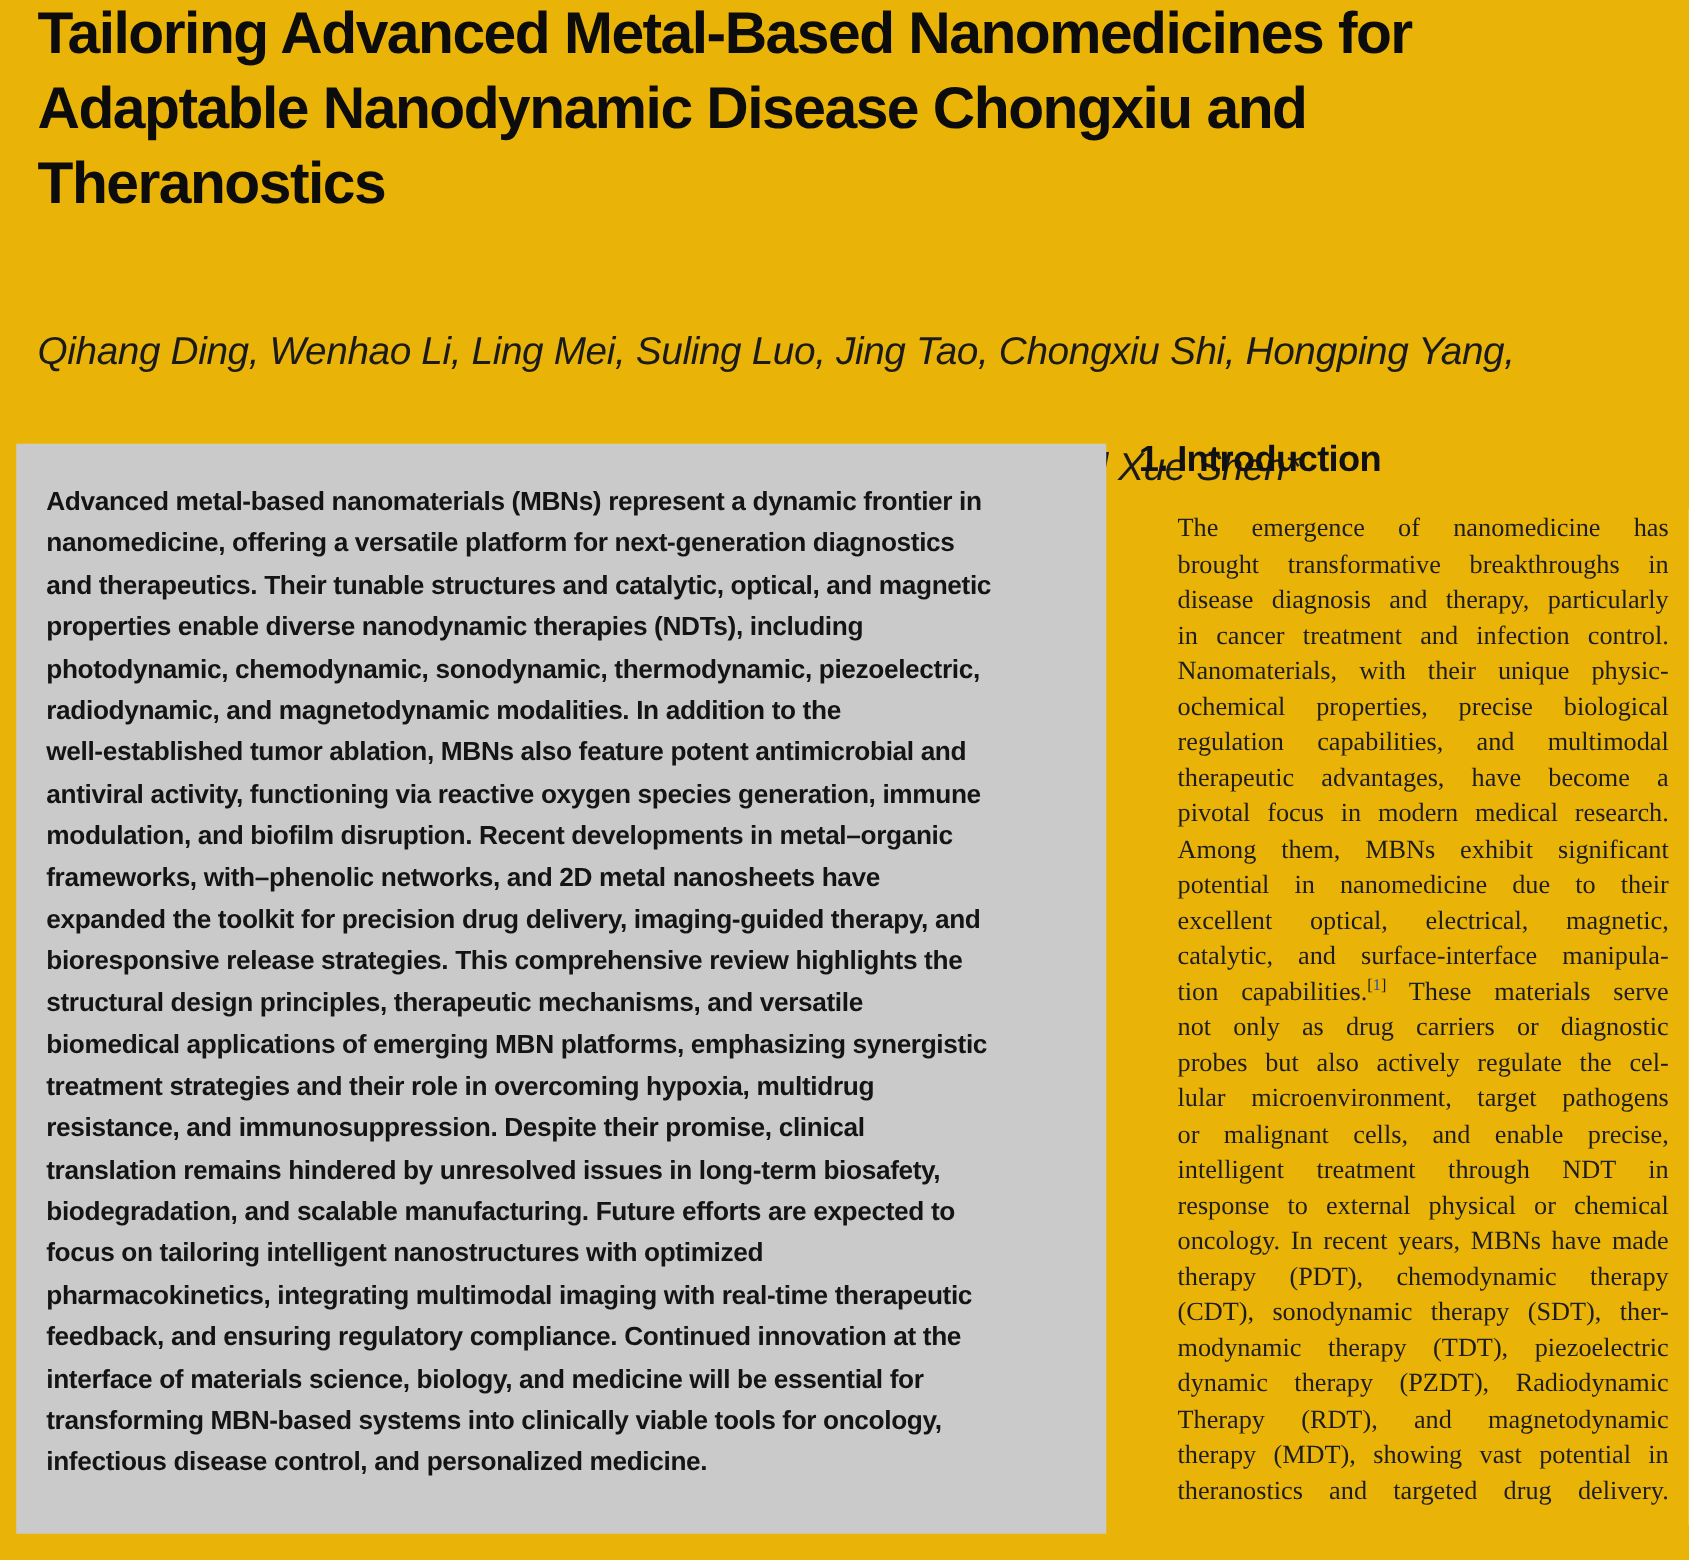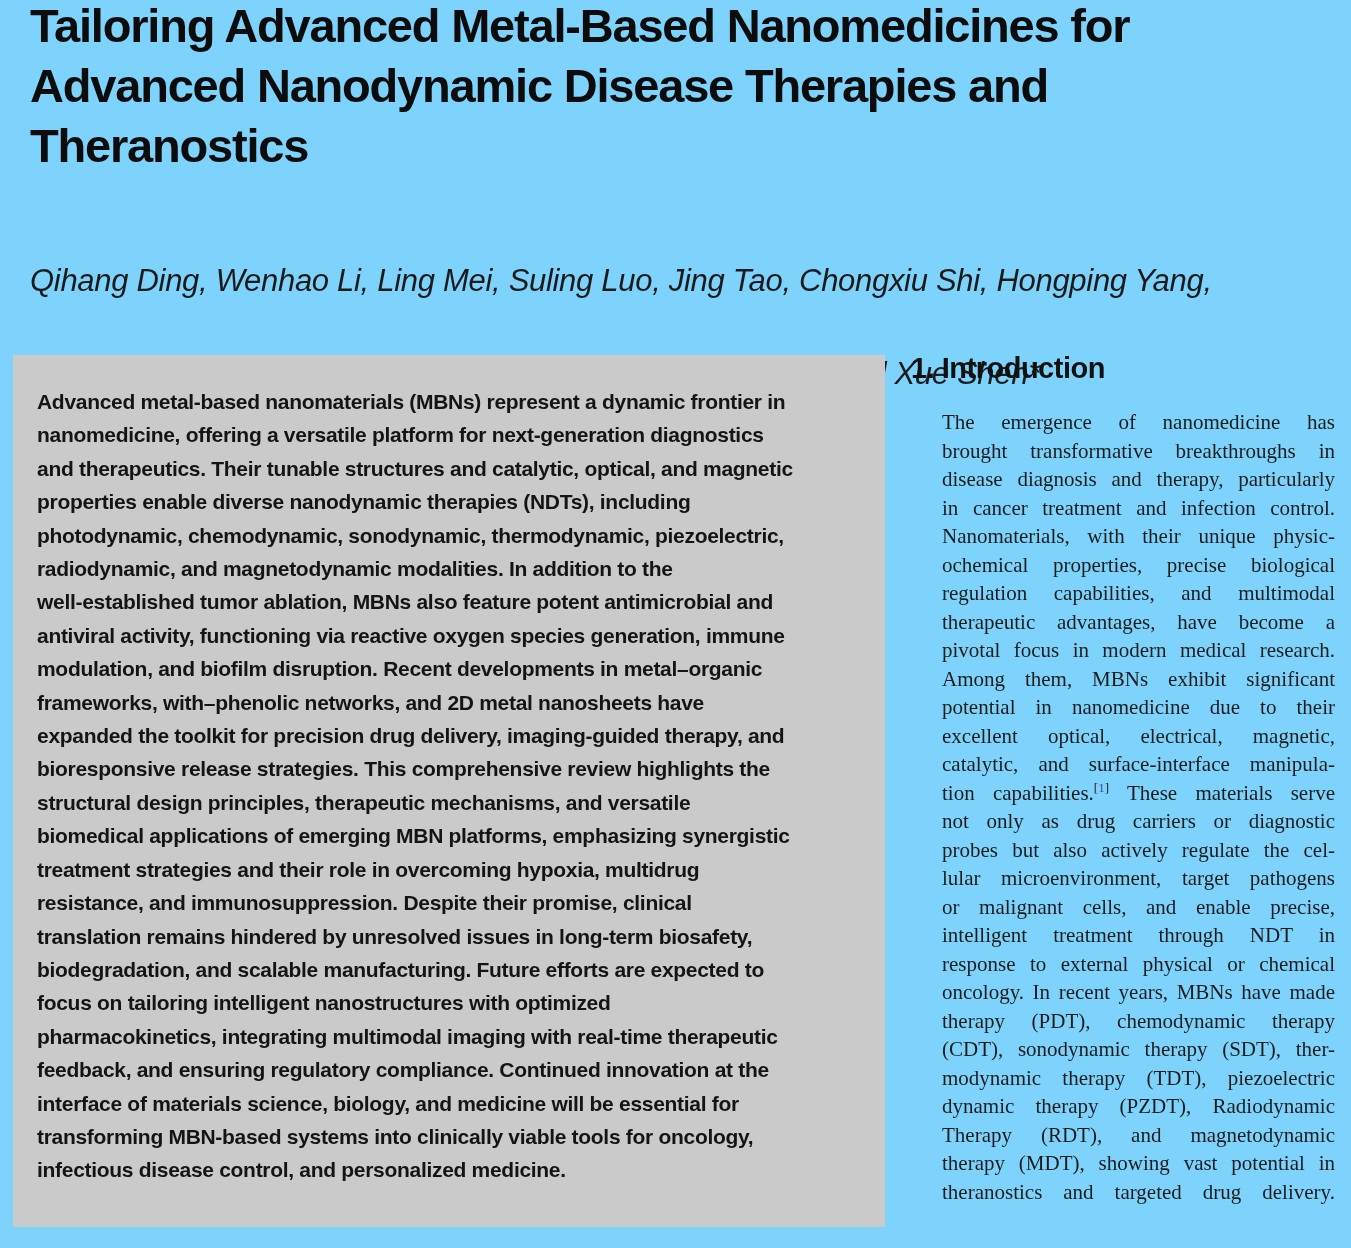--- a/index.html
+++ b/index.html
@@ -2,21 +2,21 @@
 <html><head>
 <meta charset="utf-8">
 <style>
   html, body { margin: 0; padding: 0; }
   body {
     width: 1351px; height: 1248px;
     background: #ffffff;
     overflow: hidden;
     font-family: "Liberation Sans", sans-serif;
   }
-  .page { position: relative; width: 1351px; height: 1248px; background: #7dd3fc; }
+  .page { position: relative; width: 1351px; height: 1248px; background: #eab308; }
 
   
   .title {
     position: absolute; left: 30px; top: -4px;
     font-weight: bold; font-size: 47px; line-height: 60px;
     letter-spacing: -1.2px; color: #0c0c0c;
   }
   .title .line { white-space: nowrap; }
 
   
@@ -64,21 +64,21 @@
   }
   .cite-num { color: #3050a8; }
 </style>
 </head>
 <body>
 
 <div class="page">
 
   <div class="title">
       <div class="line">Tailoring Advanced Metal-Based Nanomedicines for</div>
-      <div class="line">Advanced Nanodynamic Disease Therapies and</div>
+      <div class="line">Adaptable Nanodynamic Disease Chongxiu and</div>
       <div class="line">Theranostics</div>
     </div>
 
   <div class="authors">
       <div class="line">Qihang Ding, Wenhao Li, Ling Mei, Suling Luo, Jing Tao, Chongxiu Shi, Hongping Yang,</div>
       <div class="line">Wei Feng, Yungchang Chen,* Yu Chen,* Jong Seung Kim,* and Xue Shen*</div>
     </div>
 
   <section class="abstract-box" style="background: rgb(202, 202, 202);">
       <div class="line">Advanced metal-based nanomaterials (MBNs) represent a dynamic frontier in</div>

